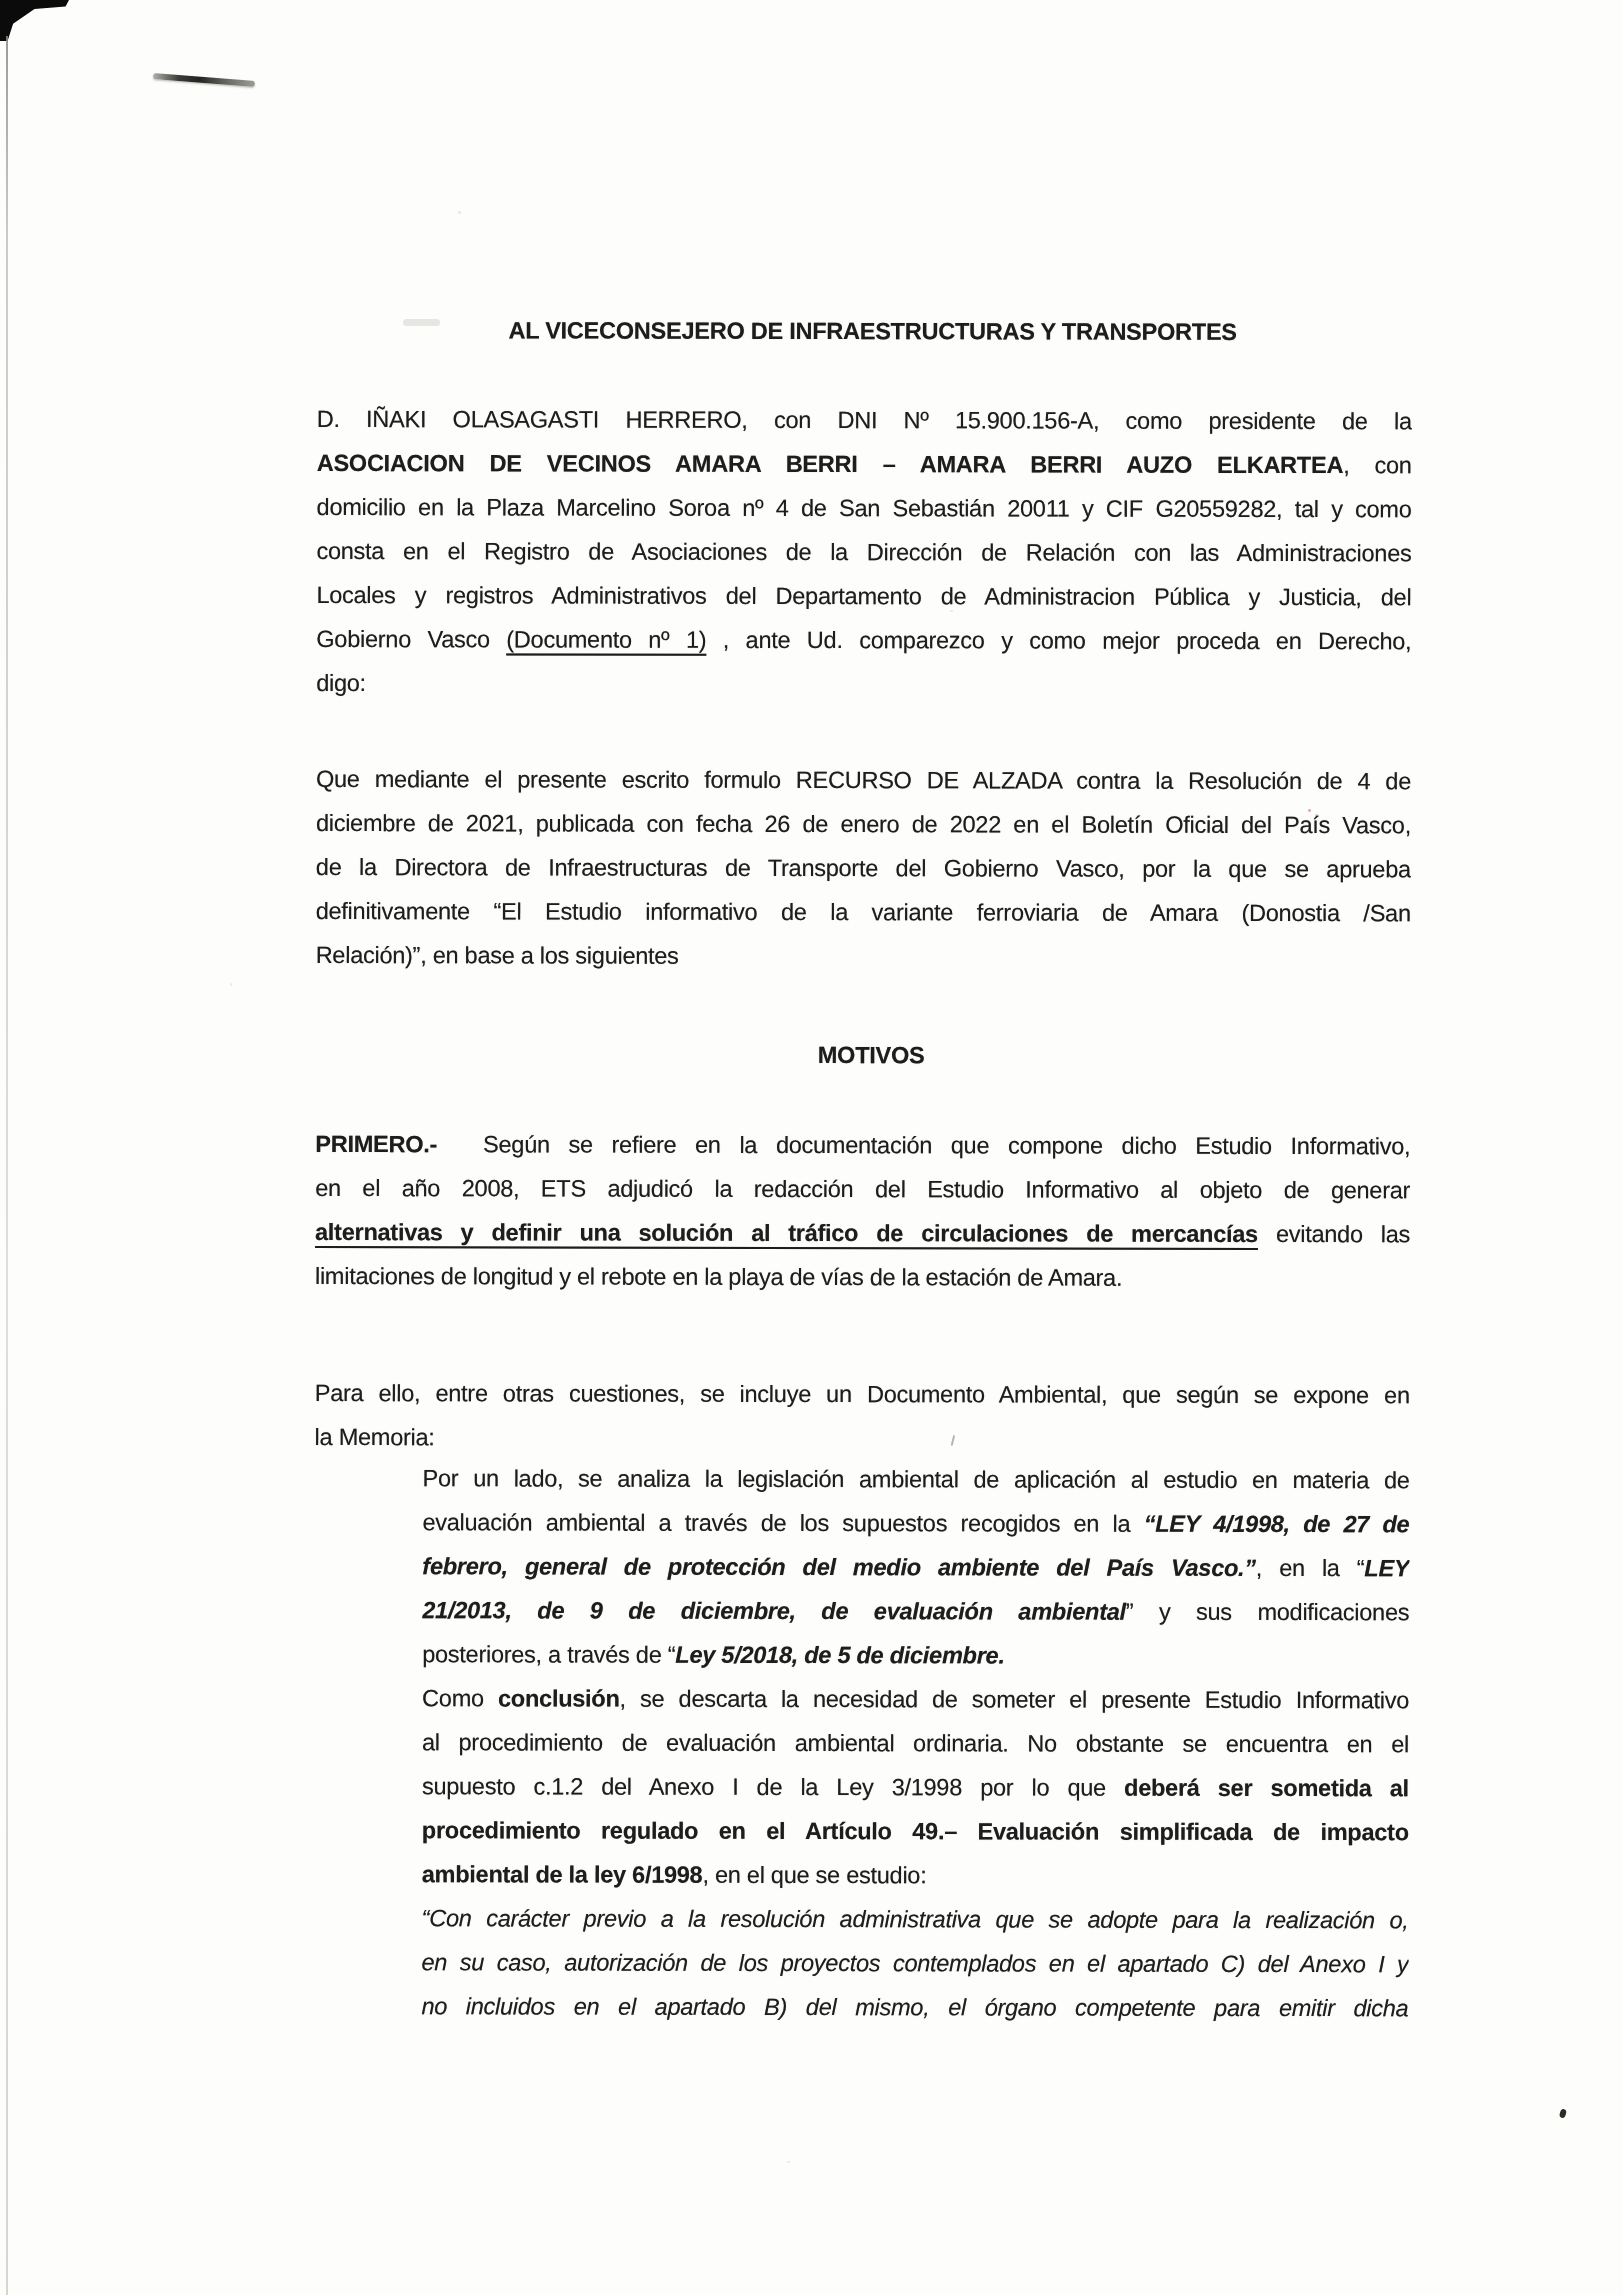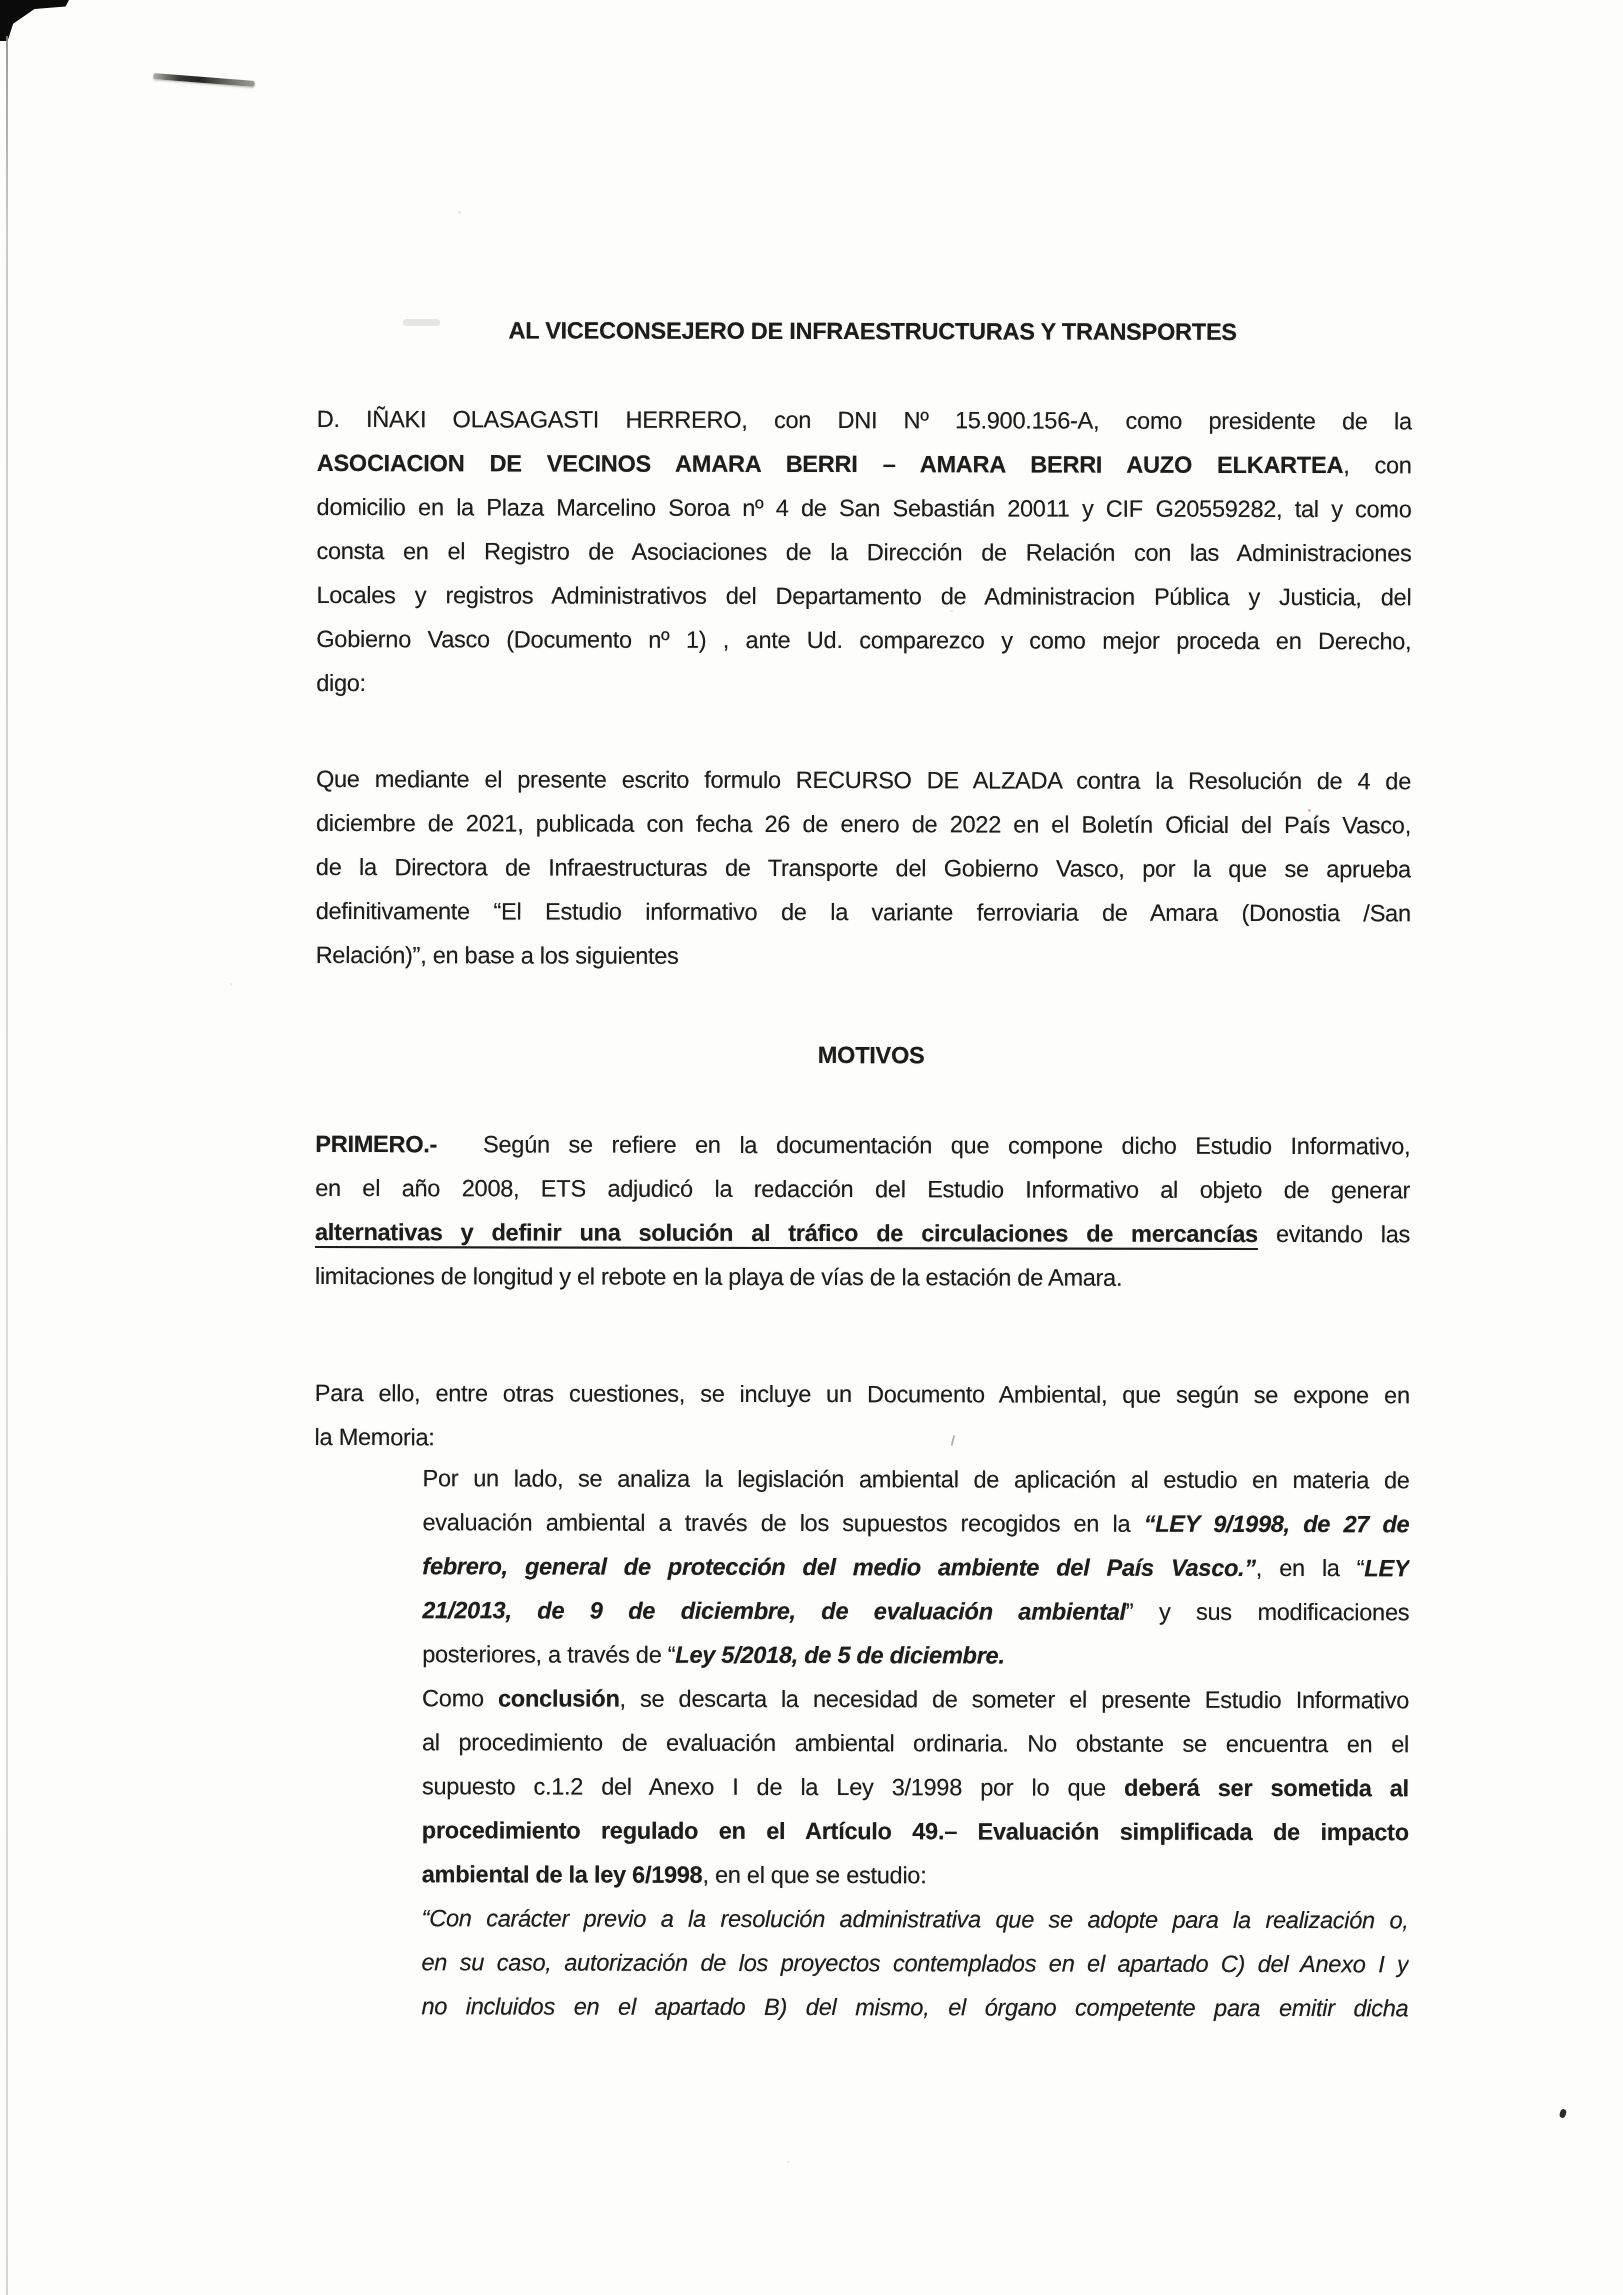--- a/index.html
+++ b/index.html
@@ -22,21 +22,21 @@
   }
   .block{margin:0;}
   .line{height:44px;overflow:hidden;text-align:left;}
   .line.just{text-align:justify;text-align-last:justify;}
   .line.center{text-align:center;text-align-last:center;padding-left:16.4px;}
   .heading .line{font-weight:bold;}
   .indent{margin-left:108px;}
   .b{font-weight:bold;}
   .i{font-style:italic;}
   .bi{font-weight:bold;font-style:italic;}
-  .u{text-decoration-thickness:2px;text-underline-offset:5.9px;}
+  .u{text-decoration:underline;text-decoration-thickness:2px;text-underline-offset:5.9px;}
   .bu{font-weight:bold;text-decoration:underline;text-decoration-thickness:2.3px;text-underline-offset:5.9px;}
   .tab{display:inline-block;width:46px;}
   
   .corner-black{
     position:absolute;left:0;top:0;width:69px;height:41px;background:#0b0b0b;
     clip-path:polygon(0% 0%,100% 0%,95% 16%,50% 22%,19% 58%,11% 100%,0% 100%);
   }
   .edge-shadow{
     position:absolute;left:5.9px;top:36px;width:2.6px;height:2259px;
     background:linear-gradient(180deg,#8a8a85 0px,#c2c2bc 196px,#d9d9d3 55%,#cfcfc9 100%);
@@ -110,21 +110,21 @@
         <div class="line just"><span>en el año 2008, ETS adjudicó la redacción del Estudio Informativo al objeto de generar</span></div>
         <div class="line just"><span class="bu">alternativas y definir una solución al tráfico de circulaciones de mercancías</span><span> evitando las</span></div>
         <div class="line"><span>limitaciones de longitud y el rebote en la playa de vías de la estación de Amara.</span></div>
       </div>
       <div class="block" style="margin-top: 73px;">
         <div class="line just"><span>Para ello, entre otras cuestiones, se incluye un Documento Ambiental, que según se expone en</span></div>
         <div class="line"><span>la Memoria:</span></div>
       </div>
       <div class="block indent" style="margin-top: -3.3px;">
         <div class="line just"><span>Por un lado, se analiza la legislación ambiental de aplicación al estudio en materia de</span></div>
-        <div class="line just"><span>evaluación ambiental a través de los supuestos recogidos en la </span><span class="bi">“LEY 9/1998, de 27 de</span></div>
+        <div class="line just"><span>evaluación ambiental a través de los supuestos recogidos en la </span><span class="bi">“LEY 4/1998, de 27 de</span></div>
         <div class="line just"><span class="bi">febrero, general de protección del medio ambiente del País Vasco.”</span><span>, en la “</span><span class="bi">LEY</span></div>
         <div class="line just"><span class="bi">21/2013, de 9 de diciembre, de evaluación ambiental</span><span>” y sus modificaciones</span></div>
         <div class="line"><span>posteriores, a través de “</span><span class="bi">Ley 5/2018, de 5 de diciembre.</span></div>
         <div class="line just"><span>Como </span><span class="b">conclusión</span><span>, se descarta la necesidad de someter el presente Estudio Informativo</span></div>
         <div class="line just"><span>al procedimiento de evaluación ambiental ordinaria. No obstante se encuentra en el</span></div>
         <div class="line just"><span>supuesto c.1.2 del Anexo I de la Ley 3/1998 por lo que </span><span class="b">deberá ser sometida al</span></div>
         <div class="line just"><span class="b">procedimiento regulado en el Artículo 49.– Evaluación simplificada de impacto</span></div>
         <div class="line"><span class="b">ambiental de la ley 6/1998</span><span>, en el que se estudio:</span></div>
         <div class="line just"><span class="i">“Con carácter previo a la resolución administrativa que se adopte para la realización o,</span></div>
         <div class="line just"><span class="i">en su caso, autorización de los proyectos contemplados en el apartado C) del Anexo I y</span></div>

